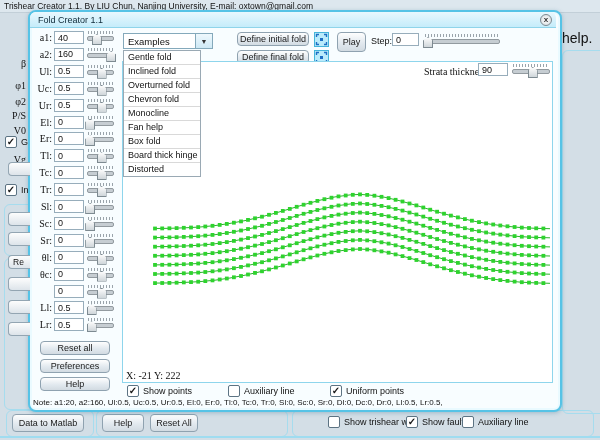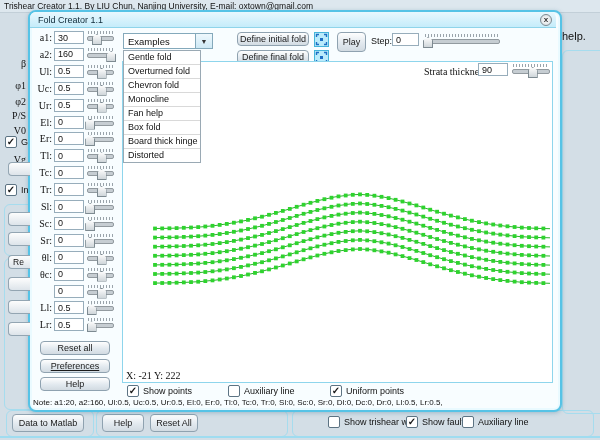--- a/index.html
+++ b/index.html
@@ -57,21 +57,21 @@
           border:1px solid #8ed5ec;box-sizing:border-box;}
   .serif{font-family:"Liberation Serif",serif;}
   
   .dicon{position:absolute;width:15px;height:15px;}
   
   .lfl{position:absolute;width:24px;text-align:right;font-family:"Liberation Serif",serif;font-size:10px;}
   .fragbtn{position:absolute;left:8px;width:22px;height:14px;background:linear-gradient(#fdfdfd,#dde4ea);
            border:1px solid #93a5b2;border-radius:4px 0 0 4px;border-right:none;font-size:8.5px;
            display:flex;align-items:center;padding-left:4px;box-sizing:border-box;}
   .gbox{position:absolute;border:1px solid #a6dcee;border-radius:6px;}
-  .rfrag{position:absolute;font-size:11px;}
+  .rfrag{position:absolute;font-size:14px;}
   .note{position:absolute;left:33px;top:398px;width:522px;font-size:8px;white-space:nowrap;overflow:hidden;}
   .credit{position:absolute;right:45px;top:386px;font-size:7.5px;letter-spacing:-0.1px;}
   .msg{position:absolute;left:202px;top:64px;font-size:9px;color:#222;}
 </style>
 </head>
 <body>
 
 <div id="stage">
 
   <div class="titlebar">
@@ -529,33 +529,34 @@
       <rect x="512.7" y="279.7" width="3.8" height="3.8" fill="#2ed32e"></rect>
       <rect x="519.9" y="280.3" width="3.8" height="3.8" fill="#2ed32e"></rect>
       <rect x="527.1" y="280.7" width="3.8" height="3.8" fill="#2ed32e"></rect>
       <rect x="534.3" y="281.0" width="3.8" height="3.8" fill="#2ed32e"></rect>
       <rect x="541.5" y="281.2" width="3.8" height="3.8" fill="#2ed32e"></rect>
     </svg>
   <span class="abs serif" style="left:126px;top:370px;font-size:10px;">X: -21   Y: 222</span>
 
   <div class="ddl" id="dropdown-list">
       <div class="item">Gentle fold</div>
+      <div class="item">Inclined fold</div>
       <div class="item">Overturned fold</div>
       <div class="item">Chevron fold</div>
       <div class="item">Monocline</div>
       <div class="item">Fan help</div>
       <div class="item">Box fold</div>
       <div class="item">Board thick hinge</div>
       <div class="item">Distorted</div>
     </div>
 
   <div class="note">Note:  a1:20, a2:160, Ul:0.5, Uc:0.5, Ur:0.5, El:0, Er:0, Tl:0, Tc:0, Tr:0, Sl:0, Sc:0, Sr:0, Dl:0, Dc:0, Dr:0, Ll:0.5, Lr:0.5,</div>
 
 <div class="plabel" style="top: 31px;">a1:</div>
-    <div class="input pinput" style="top: 31px;">30</div>
+    <div class="input pinput" style="top: 31px;">40</div>
     <div class="slider" style="left: 87px; top: 31px; width: 27px;">
       <div class="ticks"></div>
       <div class="track"></div>
       <div class="thumb" style="left: calc(33% - 4px);"></div>
     </div>
     <div class="plabel" style="top: 47.9px;">a2:</div>
     <div class="input pinput" style="top: 47.9px;">160</div>
     <div class="slider" style="left: 87px; top: 47.9px; width: 27px;">
       <div class="ticks"></div>
       <div class="track"></div>
@@ -667,21 +668,21 @@
       <div class="thumb" style="left: calc(13% - 4px);"></div>
     </div>
     <div class="plabel" style="top: 318.3px;">Lr:</div>
     <div class="input pinput" style="top: 318.3px;">0.5</div>
     <div class="slider" style="left: 87px; top: 318.3px; width: 27px;">
       <div class="ticks"></div>
       <div class="track"></div>
       <div class="thumb" style="left: calc(13% - 4px);"></div>
     </div>
     <div class="btn" style="left: 40px; top: 341px; width: 70px; height: 14px;">Reset all</div>
-    <div class="btn" style="left: 40px; top: 359px; width: 70px; height: 14px; text-decoration: underline;">Preferences</div>
+    <div class="btn" style="left: 40px; top: 359px; width: 70px; height: 14px;">Preferences</div>
     <div class="btn" style="left: 40px; top: 377px; width: 70px; height: 14px;">Help</div>
     <div class="slider" style="left: 424px; top: 34px; width: 76px;">
       <div class="ticks"></div>
       <div class="track"></div>
       <div class="thumb" style="left: calc(4% - 4px);"></div>
     </div>
     <div class="slider" style="left: 512px; top: 64px; width: 38px;">
       <div class="ticks"></div>
       <div class="track"></div>
       <div class="thumb" style="left: calc(52% - 4px);"></div>

